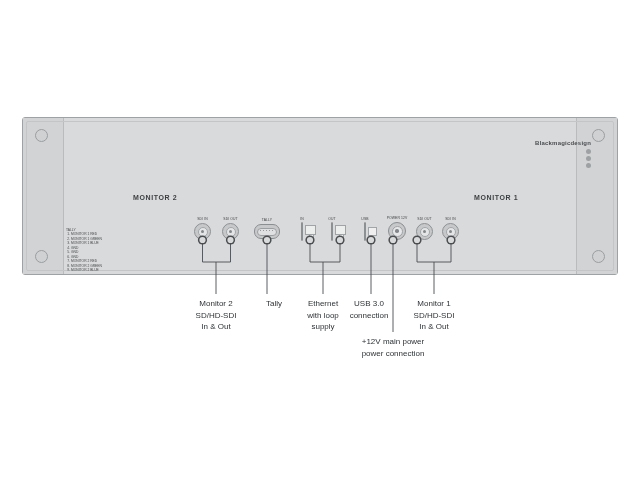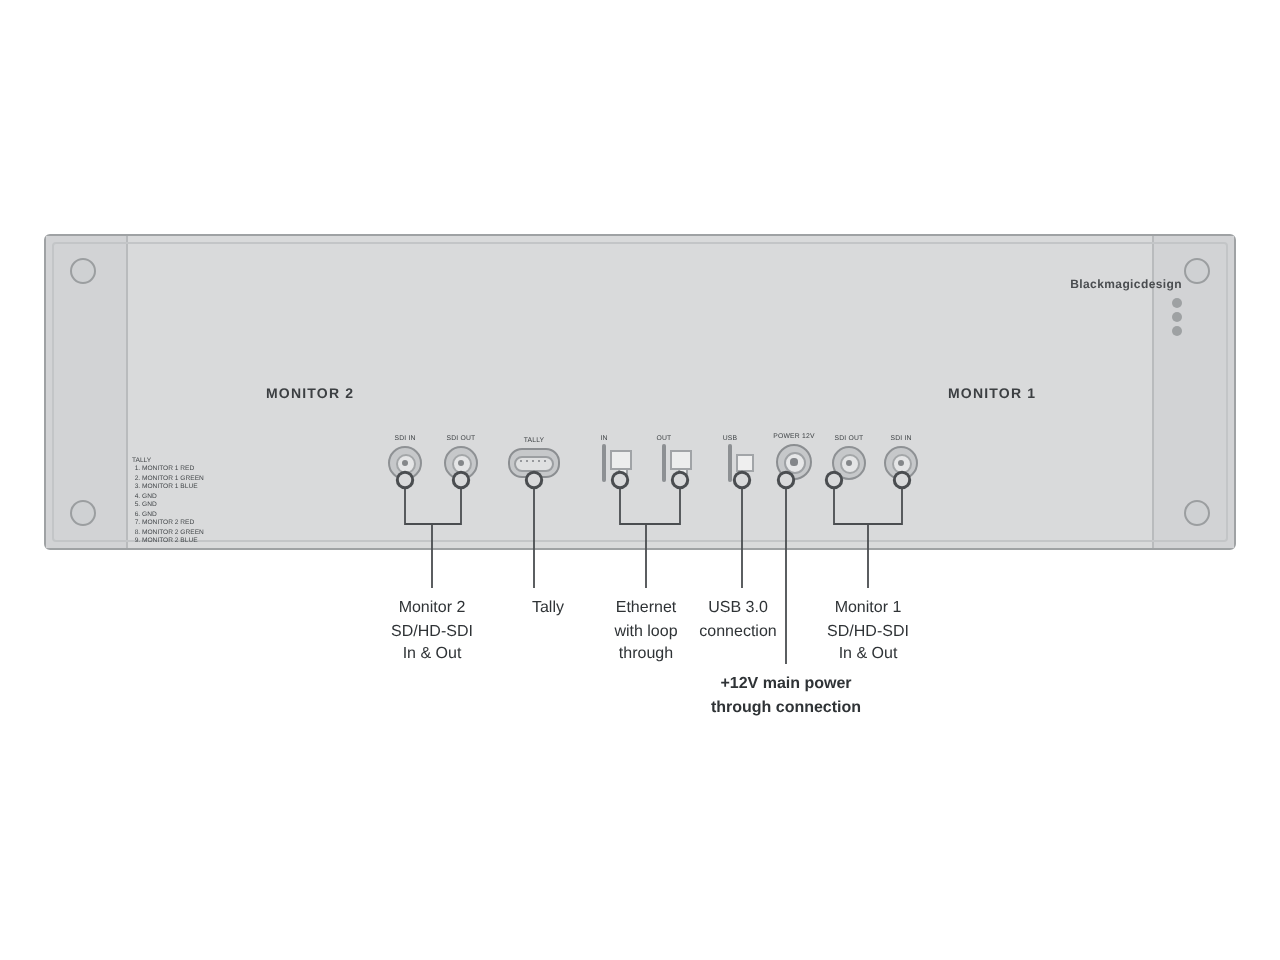--- a/index.html
+++ b/index.html
@@ -296,21 +296,21 @@
     text-align: center;
     font-size: 8px;
     line-height: 1.45;
     color: #2f3336;
     z-index: 16;
   }
   #callout-monitor2 { left: 178px; top: 298px; width: 76px; }
   #callout-tally    { left: 252px; top: 298px; width: 44px; }
   #callout-ethernet { left: 296px; top: 298px; width: 54px; }
   #callout-usb      { left: 344px; top: 298px; width: 50px; }
-  #callout-power    { left: 350px; top: 336px; width: 86px; font-weight: bold; }
+  #callout-power    { left: 350px; top: 336px; width: 86px; }
   #callout-monitor1 { left: 396px; top: 298px; width: 76px; }
 </style>
 </head>
 <body>
 
 <div class="watermark wm1">Synex</div>
 <div class="watermark wm2">Synex</div>
 <div class="watermark wm3">Synex</div>
 <div class="watermark wm4">Synex</div>
 <div class="watermark wm5">Synex</div>
@@ -477,30 +477,30 @@
   <div>In &amp; Out</div>
 </div>
 
 <div class="callout" id="callout-tally">
   <div>Tally</div>
 </div>
 
 <div class="callout" id="callout-ethernet">
   <div>Ethernet</div>
   <div>with loop</div>
-  <div>through</div>
+  <div>supply</div>
 </div>
 
 <div class="callout" id="callout-usb">
   <div>USB 3.0</div>
   <div>connection</div>
 </div>
 
 <div class="callout" id="callout-power">
   <div>+12V main power</div>
-  <div>through connection</div>
+  <div>power connection</div>
 </div>
 
 <div class="callout" id="callout-monitor1">
   <div>Monitor 1</div>
   <div>SD/HD-SDI</div>
   <div>In &amp; Out</div>
 </div>
 
 </body></html>

